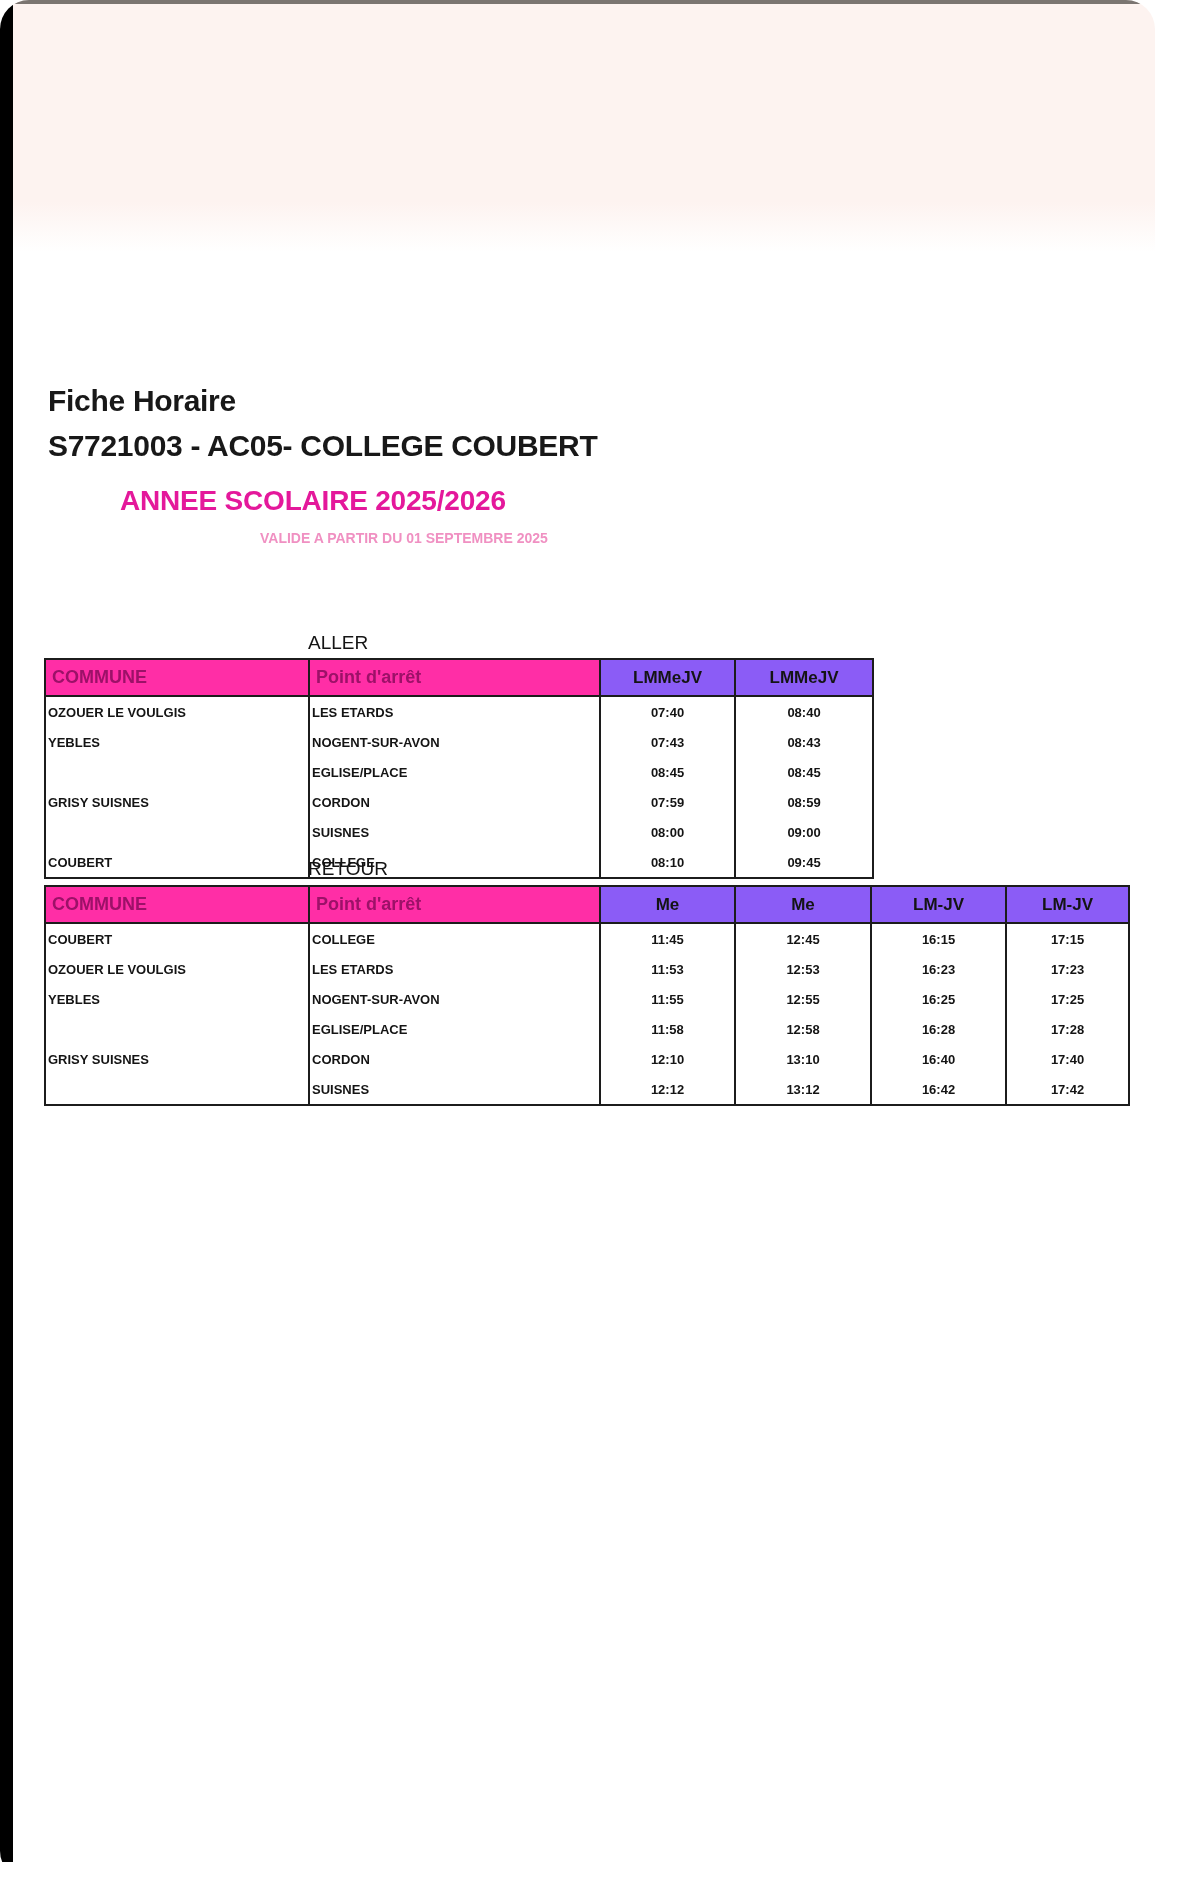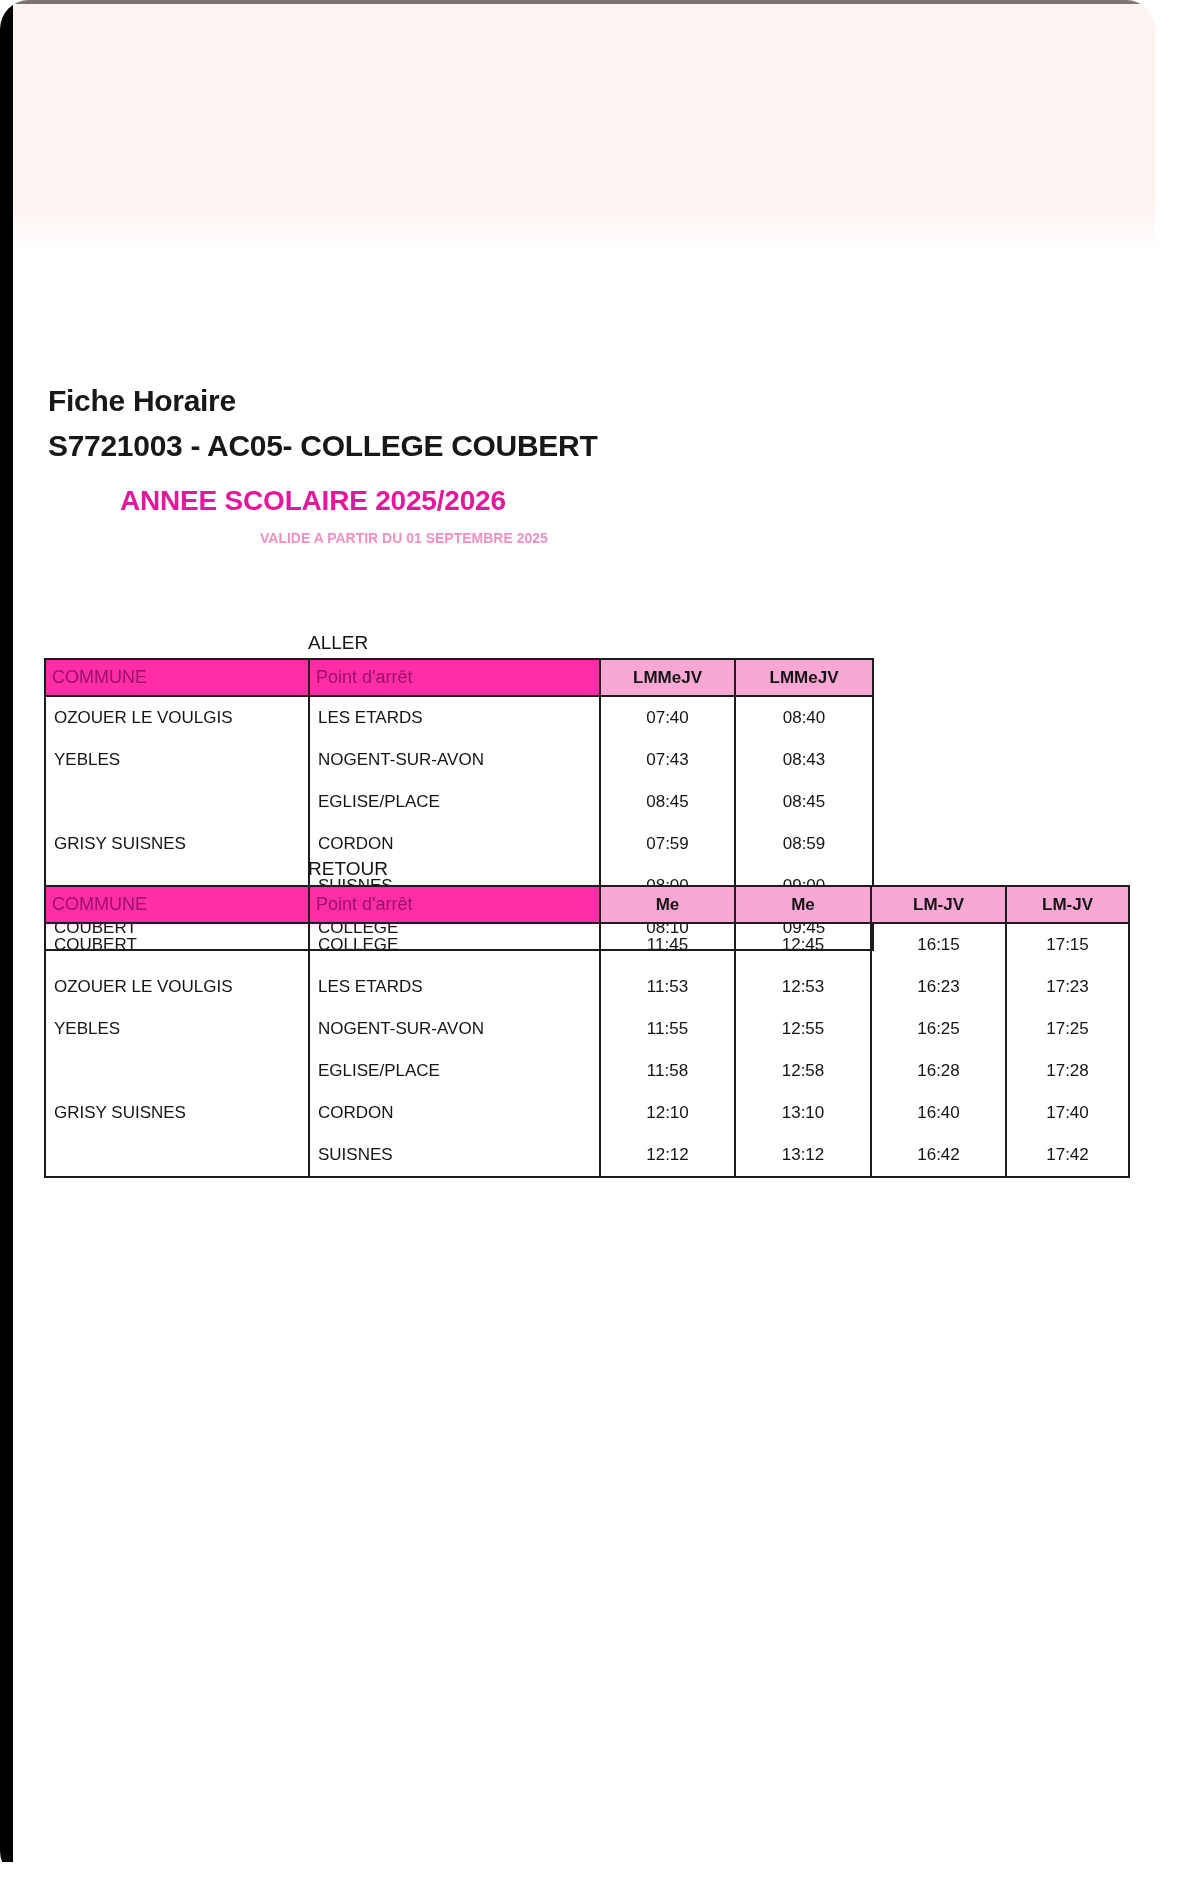--- a/index.html
+++ b/index.html
@@ -43,27 +43,27 @@
     font-size:19px; font-weight:500; color:#141414;
   }
   table.tt {
     position:absolute; left:44px;
     border-collapse:collapse; table-layout:fixed;
     border:2px solid #1c1c1c;
     font-family:"Liberation Sans", sans-serif;
   }
   table.tt th, table.tt td { border-left:2px solid #1c1c1c; overflow:hidden; white-space:nowrap; }
   table.tt th { border-bottom:2px solid #1c1c1c; height:33px; }
-  table.tt td { height:26px; padding:8px; font-size:17px; }
+  table.tt td { height:26px; padding:2px; font-size:13px;font-weight:bold; }
   th.mag {
     background:#ff2ea6; color:#9c1168;
-    font-size:18px; font-weight:400; text-align:left; padding-left:6px;
+    font-size:18px; font-weight:700; text-align:left; padding-left:6px;
   }
   th.pinkh {
-    background:#f9a8d4; color:#141414;
+    background:#8b5cf6; color:#141414;
     font-size:17px; font-weight:700; text-align:center;
   }
   td.name { text-align:left; padding-left:6px; }
   td.time { text-align:center; }
 </style>
 </head>
 <body>
 
 <div id="screen">
   <div class="pink-band"></div>

